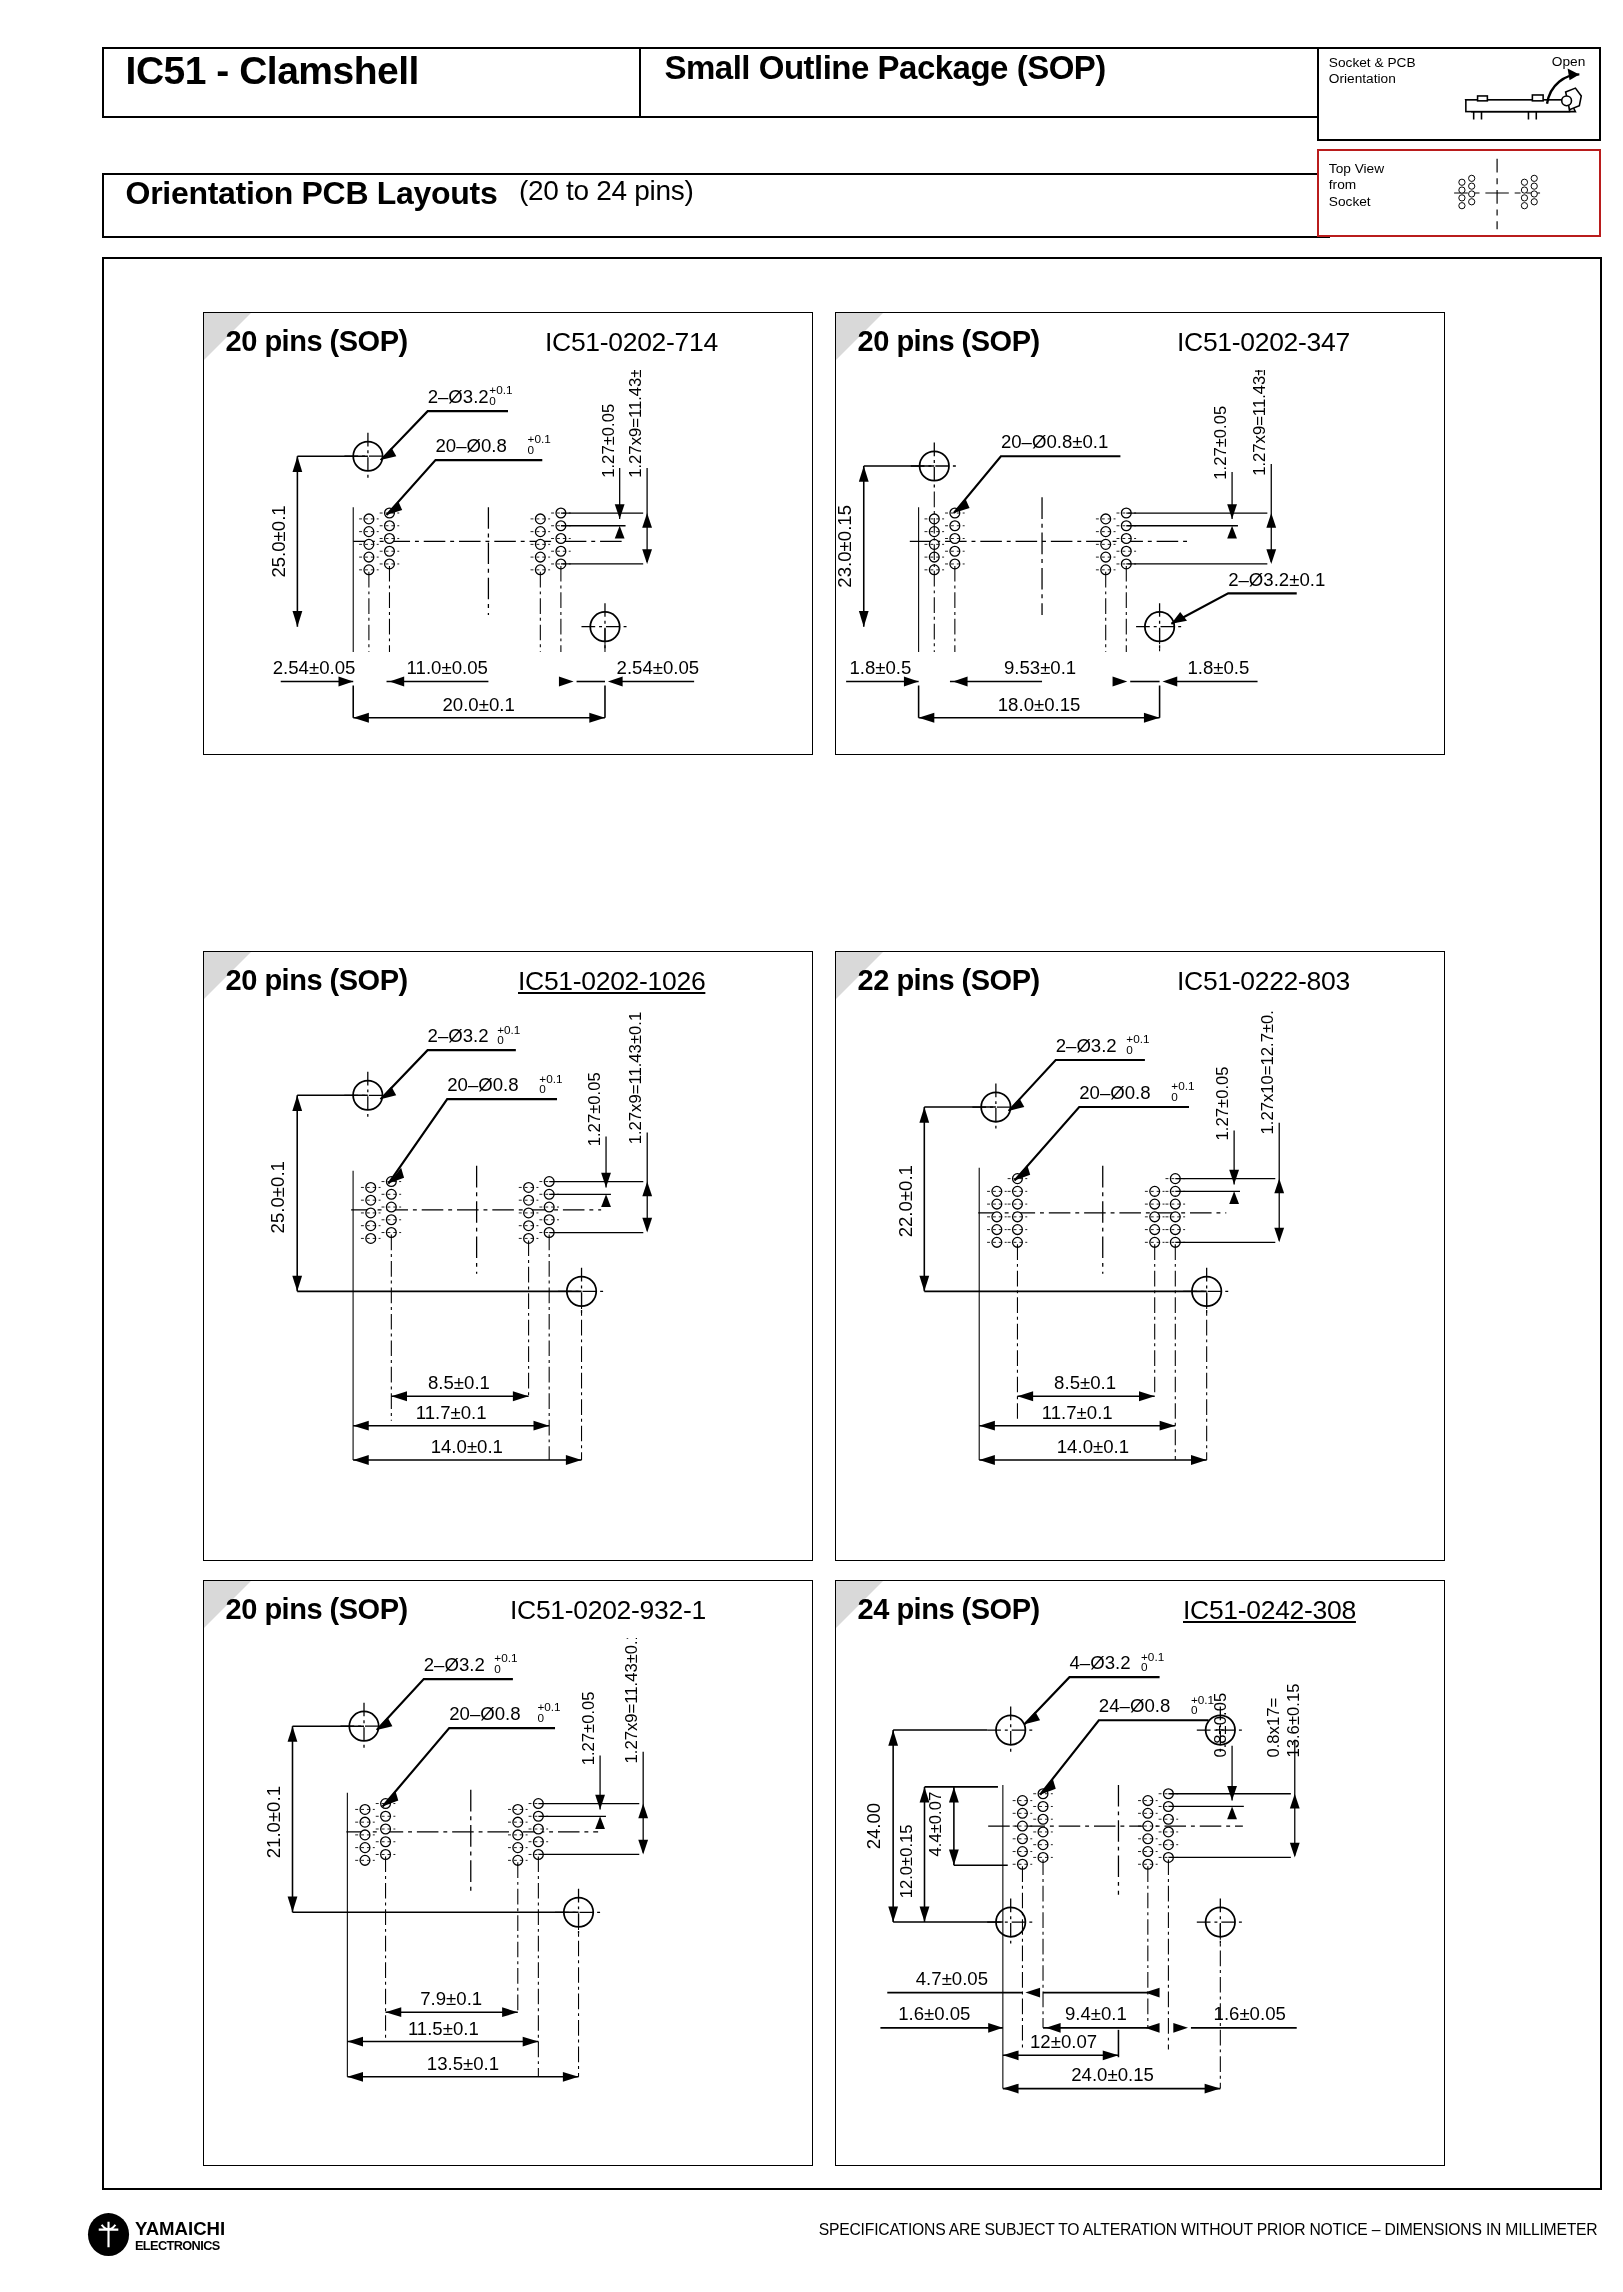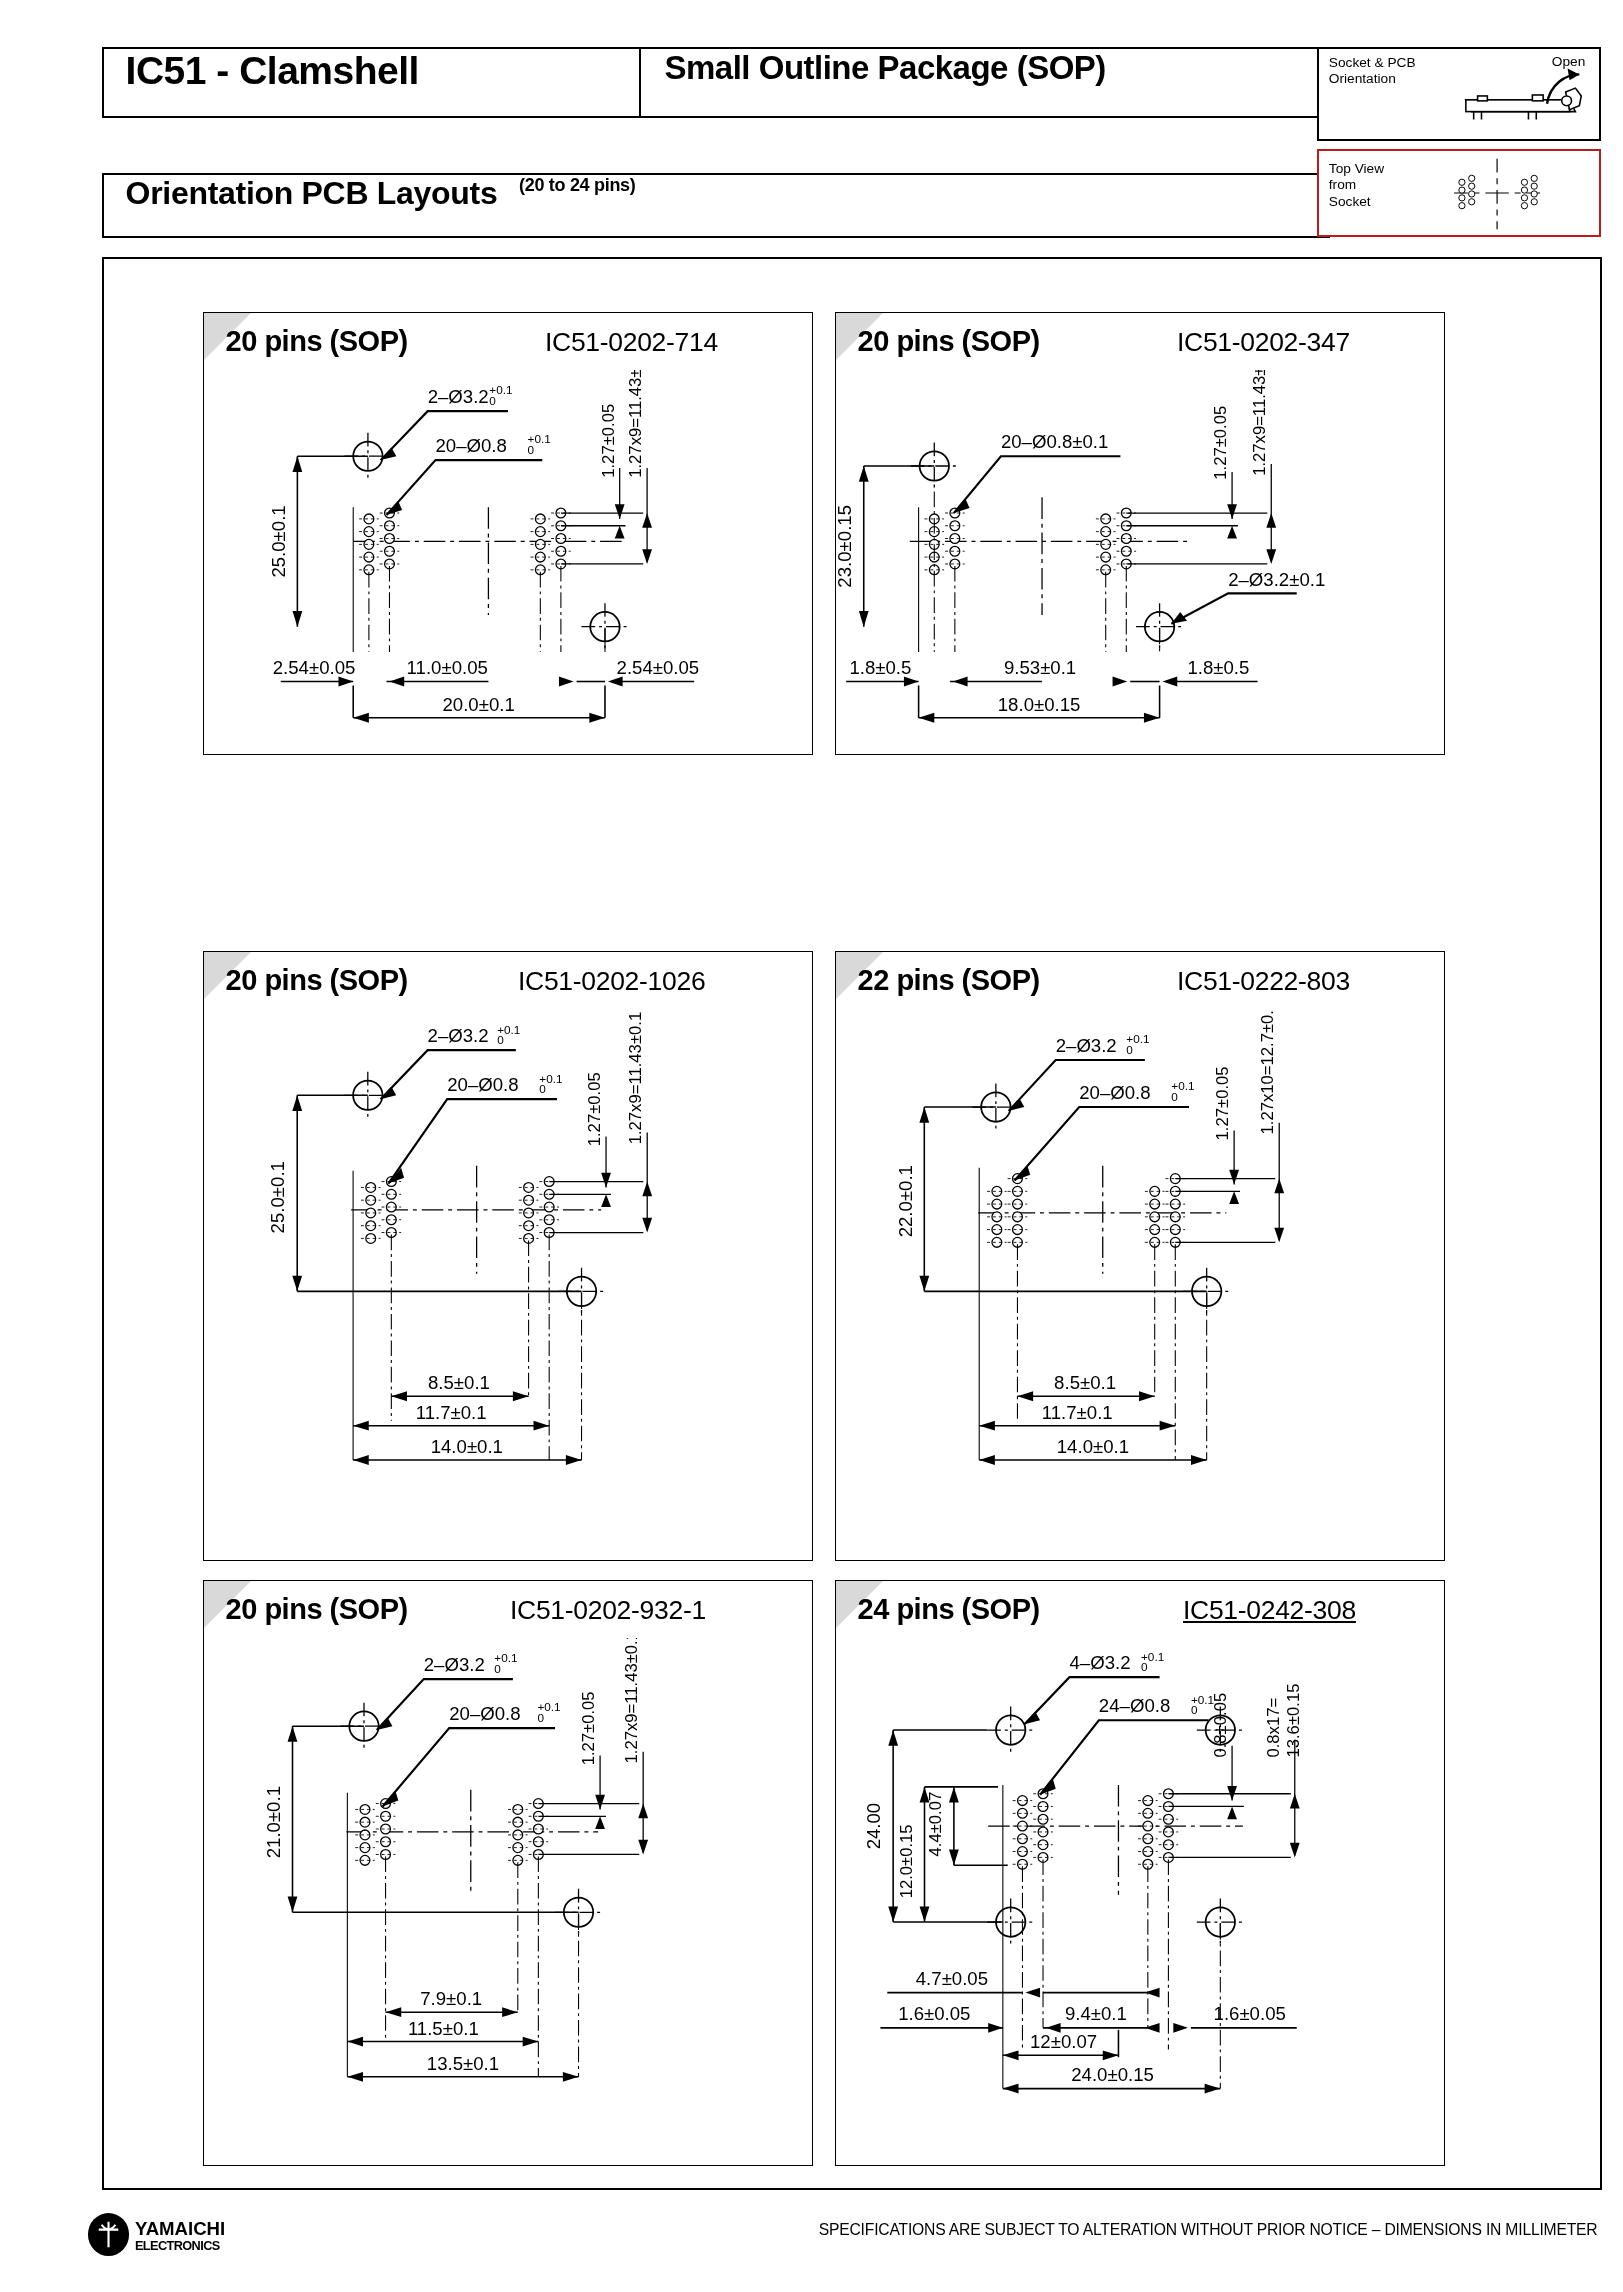--- a/index.html
+++ b/index.html
@@ -9,21 +9,21 @@
 
   
   .hdr-box{position:absolute;border:2px solid #000;background:#fff;
     display:flex;}
   .hdr-title{left:102px;top:47px;width:525px;height:67px;padding-left:21.6px;
     font-size:39px;font-weight:bold;letter-spacing:-0.5px;}
   .hdr-pkg{left:639px;top:47px;width:665px;height:67px;padding-left:23.5px;
     font-size:33px;font-weight:bold;letter-spacing:-0.5px;}
   .hdr-sub{left:102px;top:173px;width:1202px;height:61px;padding-left:21.6px;
     font-size:32px;font-weight:bold;letter-spacing:-0.3px;}
-  .hdr-sub .pins{font-size:18px;font-weight:bold;margin-left:21.6px;}
+  .hdr-sub .pins{font-size:28px;font-weight:normal;margin-left:21.6px;}
 
   .orient{position:absolute;left:1317px;top:47px;width:280px;height:90px;
     border:2px solid #000;background:#fff;}
   .orient2{position:absolute;left:1317px;top:149px;width:280px;height:84px;
     border:2px solid #b91c1c;background:#fff;}
   .orient-lbl{position:absolute;left:9.8px;top:5.9px;font-size:13.7px;line-height:1.15;}
   .orient-open{position:absolute;right:13.7px;top:4.9px;font-size:13.7px;}
   .orient2-lbl{position:absolute;left:9.8px;top:9.8px;font-size:13.7px;line-height:1.2;}
 
   
@@ -349,21 +349,21 @@
         <path d="M330 355 l-16 -5 l0 10 z" fill="#000"></path>
         <text x="207" y="348" font-size="19" text-anchor="middle">18.0±0.15</text>
       </svg>
     </div>
   </div>
 
   <div class="panel" style="left:182px;top:951px;width:608px;height:608px;">
     <div class="p-hd">
       <div class="corner"></div>
       <div class="p-pins">20 pins (SOP)</div>
-      <div class="p-part" style="left:314px;">IC51-0202-1026</div>
+      <div class="p-part" style="left:314px;text-decoration:underline;">IC51-0202-1026</div>
     </div>
     <div class="dw">
       <svg width="608" height="551" viewBox="0 0 620 562">
         <g stroke="#000" fill="none" stroke-width="1.3">
           <circle cx="167" cy="88" r="15" stroke-width="1.8"></circle>
           <path d="M167 64 L167 112 M143 88 L191 88" stroke-dasharray="14,4,3,4"></path>
           <circle cx="385" cy="288" r="15" stroke-width="1.8"></circle>
           <path d="M385 264 L385 312 M361 288 L409 288" stroke-dasharray="14,4,3,4"></path>
           <path d="M278 160 L278 270" stroke-dasharray="22,5,4,5"></path>
           <path d="M150 205 L405 205" stroke-dasharray="22,5,4,5"></path>

